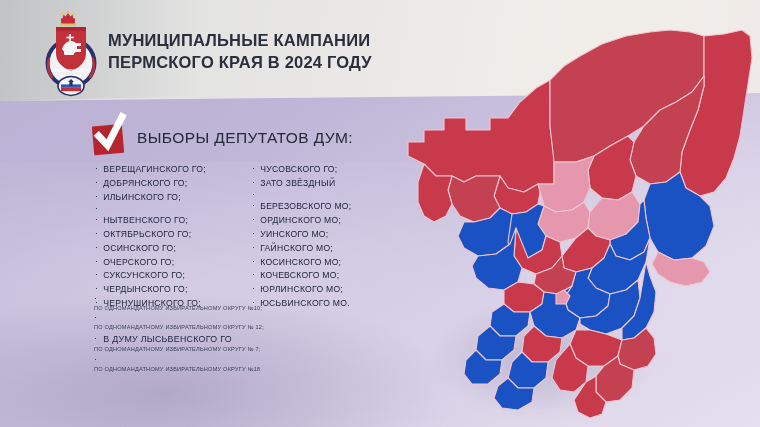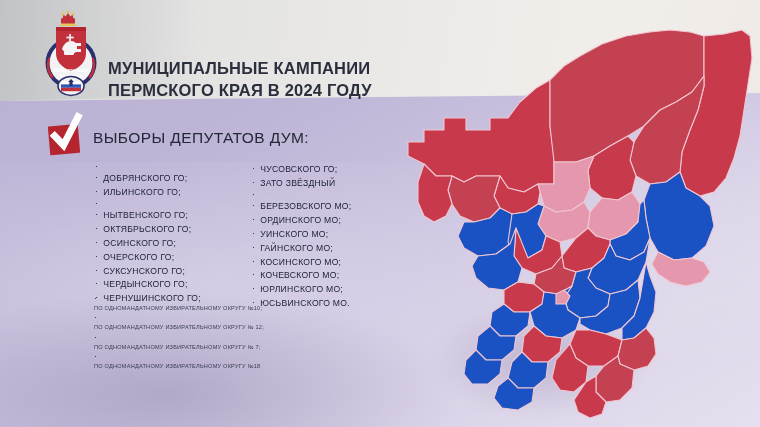--- a/index.html
+++ b/index.html
@@ -38,33 +38,32 @@
   .header-shade{
     position:absolute;left:0;top:0;width:200px;height:102px;
     background:linear-gradient(90deg,rgba(150,152,156,.35) 0%,rgba(150,152,156,0) 100%);
     clip-path:polygon(0 0,200px 0,200px 96px,0 101px);
   }
   .header-title{
     position:absolute;left:108px;top:30px;width:330px;
     font-size:16.5px;font-weight:bold;line-height:1.32;
     letter-spacing:.2px;color:#2b2f3d;text-transform:uppercase;
     white-space:pre-line;
-    margin-top:28px;
   }
 
   
   .emblem{position:absolute;left:37px;top:9px;width:68px;height:88px;}
   .emblem svg{display:block;width:68px;height:88px;}
 
   
   .section{position:absolute;}
   #sec-main{left:47px;top:120px;width:350px;}
   #sec-extra{left:47px;top:292px;width:340px;}
 
-  .sec-head{display:flex;align-items:flex-start;gap:9px;}
+  .sec-head{display:flex;align-items:flex-start;gap:9px;justify-content:center;}
   .check{
     position:relative;width:37px;height:35px;flex:0 0 37px;
     transform:rotate(-5deg);margin-top:2px;
   }
   .check .box{
     position:absolute;left:2px;top:3px;width:30px;height:29px;border-radius:1px;
   }
   .check svg{position:absolute;left:0;top:-6px;width:38px;height:40px;overflow:visible;}
   .sec-title{
     font-size:15.5px;font-weight:normal;letter-spacing:.4px;
@@ -173,20 +172,21 @@
         <svg viewBox="0 0 38 40" xmlns="http://www.w3.org/2000/svg">
           <path d="M8 19 L16 29 L33 2" fill="none" stroke="#ffffff" stroke-width="7" stroke-linecap="square" stroke-linejoin="miter"></path>
         </svg>
       </div>
       <div class="sec-title">Выборы депутатов дум:</div>
     </div>
     <div class="cols">
       <div class="col" id="col-left">
           <div class="li">
             <span class="dot">·</span>
+            <span>Верещагинского ГО;</span>
           </div>
           <div class="li">
             <span class="dot">·</span>
             <span>Добрянского ГО;</span>
           </div>
           <div class="li">
             <span class="dot">·</span>
             <span>Ильинского ГО;</span>
           </div>
           <div class="li">
@@ -279,20 +279,21 @@
         </div>
         <div class="extra-item">
           <div class="extra-main">
             <span class="dot">·</span>
           </div>
           <div class="extra-sub">по одномандатному избирательному округу № 12;</div>
         </div>
         <div class="extra-item">
           <div class="extra-main">
             <span class="dot">·</span>
+            <span>В думу Лысьвенского ГО</span>
           </div>
           <div class="extra-sub">по одномандатному избирательному округу № 7;</div>
         </div>
         <div class="extra-item">
           <div class="extra-main">
             <span class="dot">·</span>
           </div>
           <div class="extra-sub">по одномандатному избирательному округу №18</div>
         </div>
       </div>

